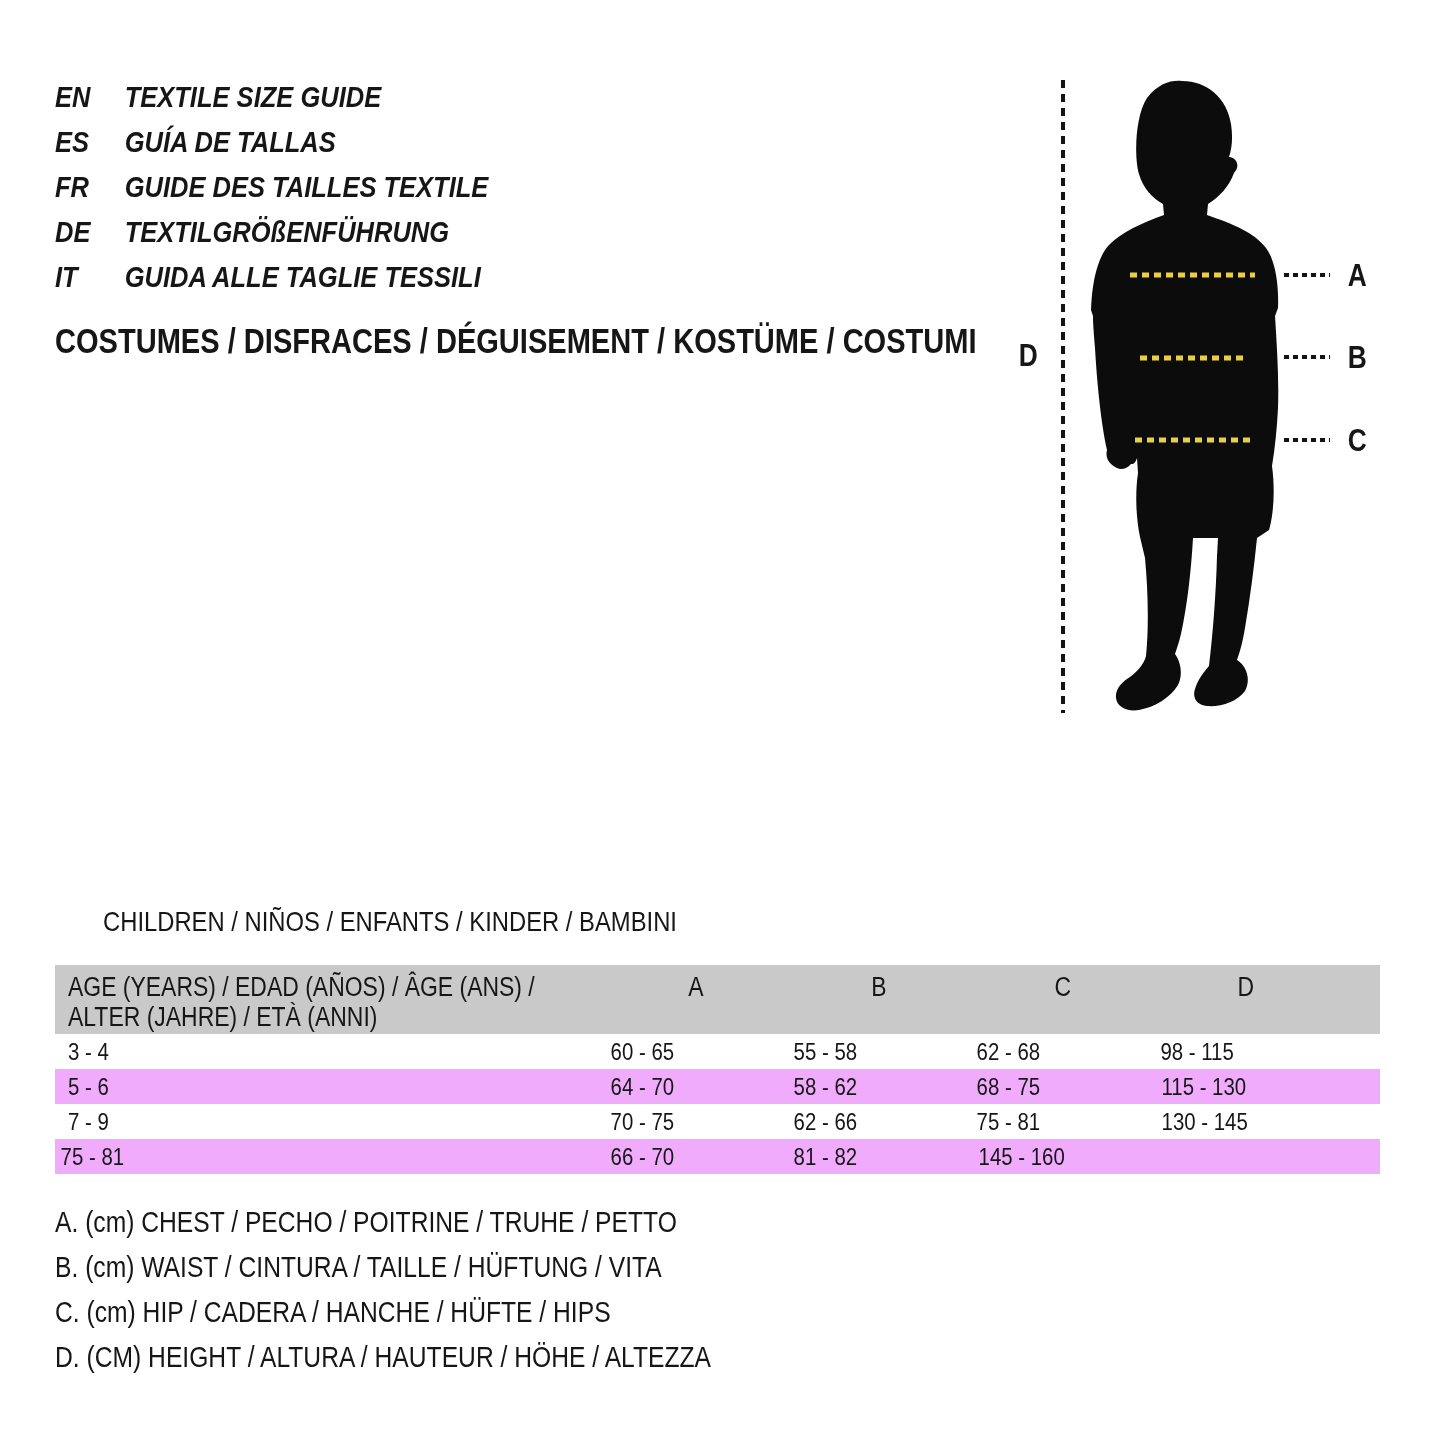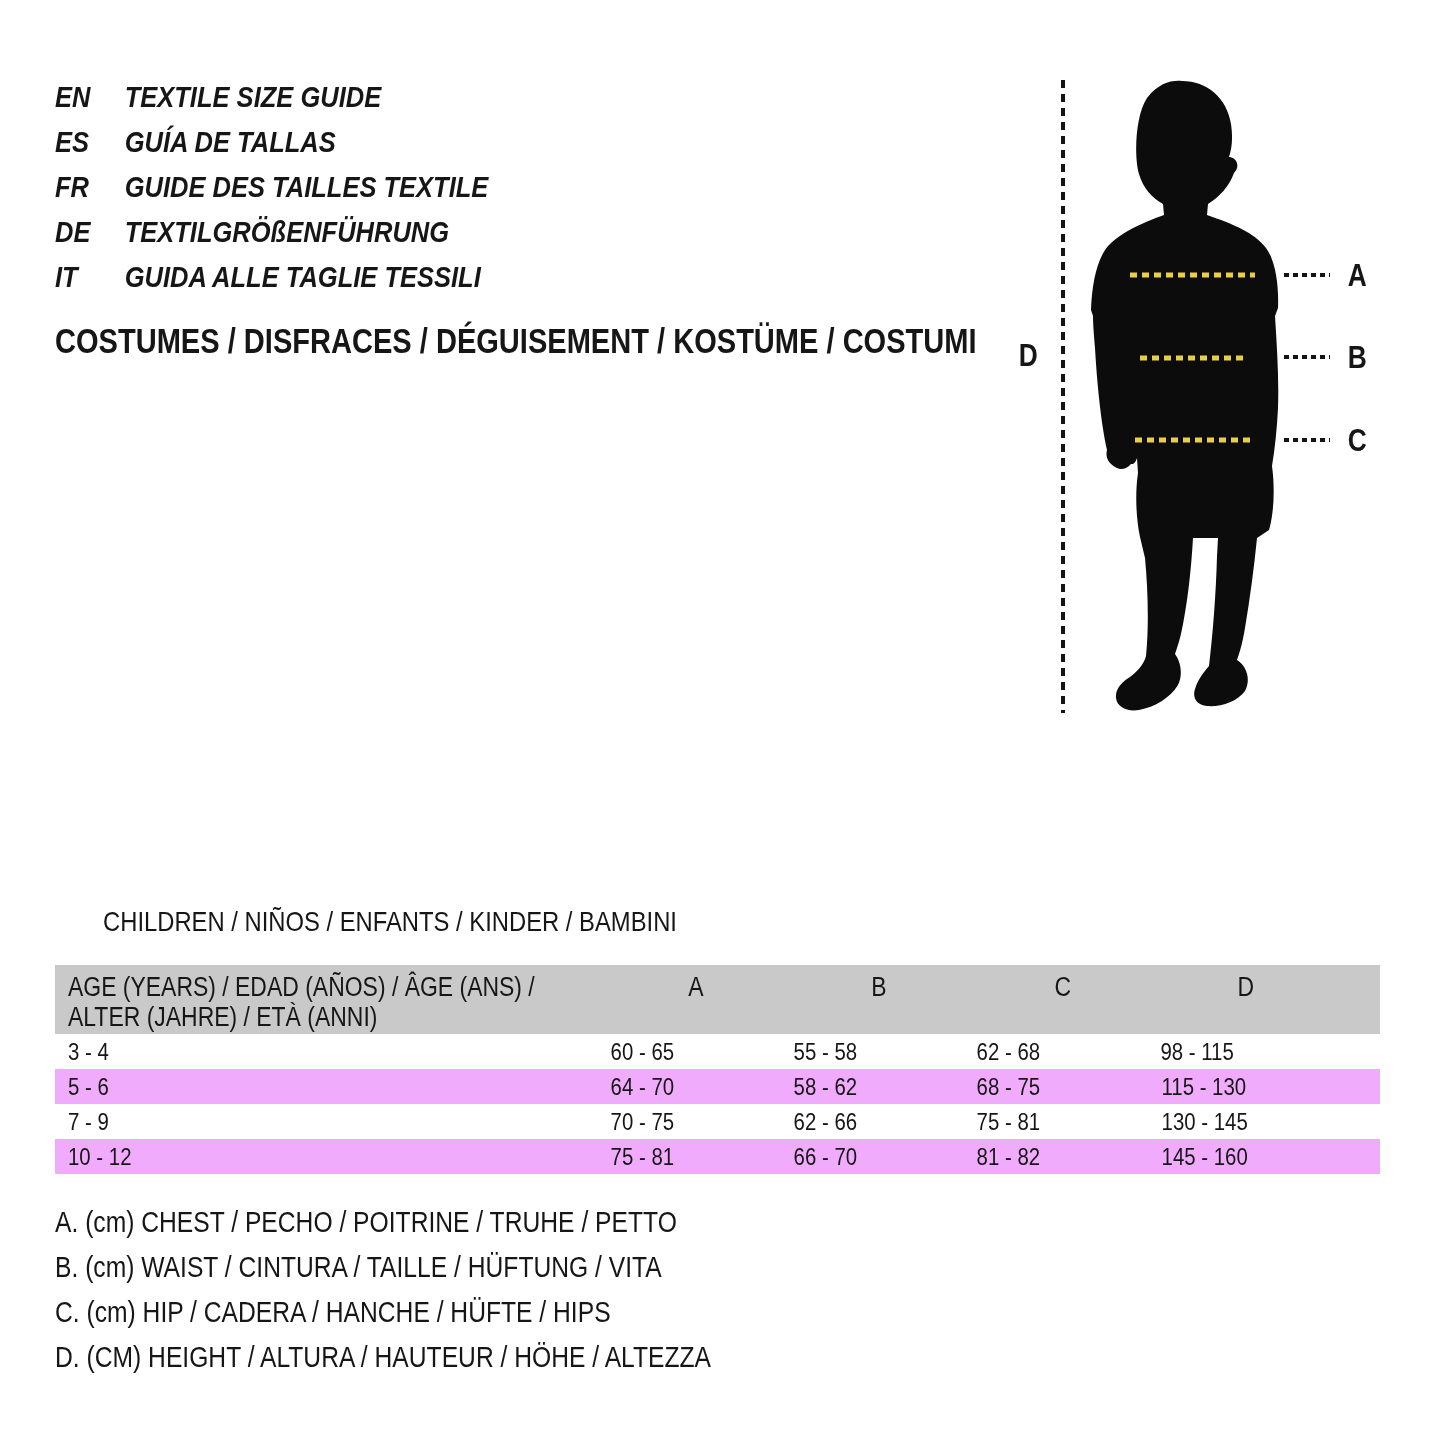--- a/index.html
+++ b/index.html
@@ -185,21 +185,20 @@
     <div class="tgrid trow">
       <div class="age-cell"><span class="cond">7 - 9</span></div>
       <div class="val-cell"><span class="cond-c">70 - 75</span></div>
       <div class="val-cell"><span class="cond-c">62 - 66</span></div>
       <div class="val-cell"><span class="cond-c">75 - 81</span></div>
       <div class="val-cell"><span class="cond-c">130 - 145</span></div>
       <div></div>
     </div>
 
     <div class="tgrid trow alt">
-      <div class="age-cell"><span class="cond">10 - 12</span></div>
       <div class="val-cell"><span class="cond-c">75 - 81</span></div>
       <div class="val-cell"><span class="cond-c">66 - 70</span></div>
       <div class="val-cell"><span class="cond-c">81 - 82</span></div>
       <div class="val-cell"><span class="cond-c">145 - 160</span></div>
       <div></div>
     </div>
   </div>
 
   <div class="legend">
     <div class="legend-row">A. (cm) CHEST / PECHO / POITRINE / TRUHE / PETTO</div>

